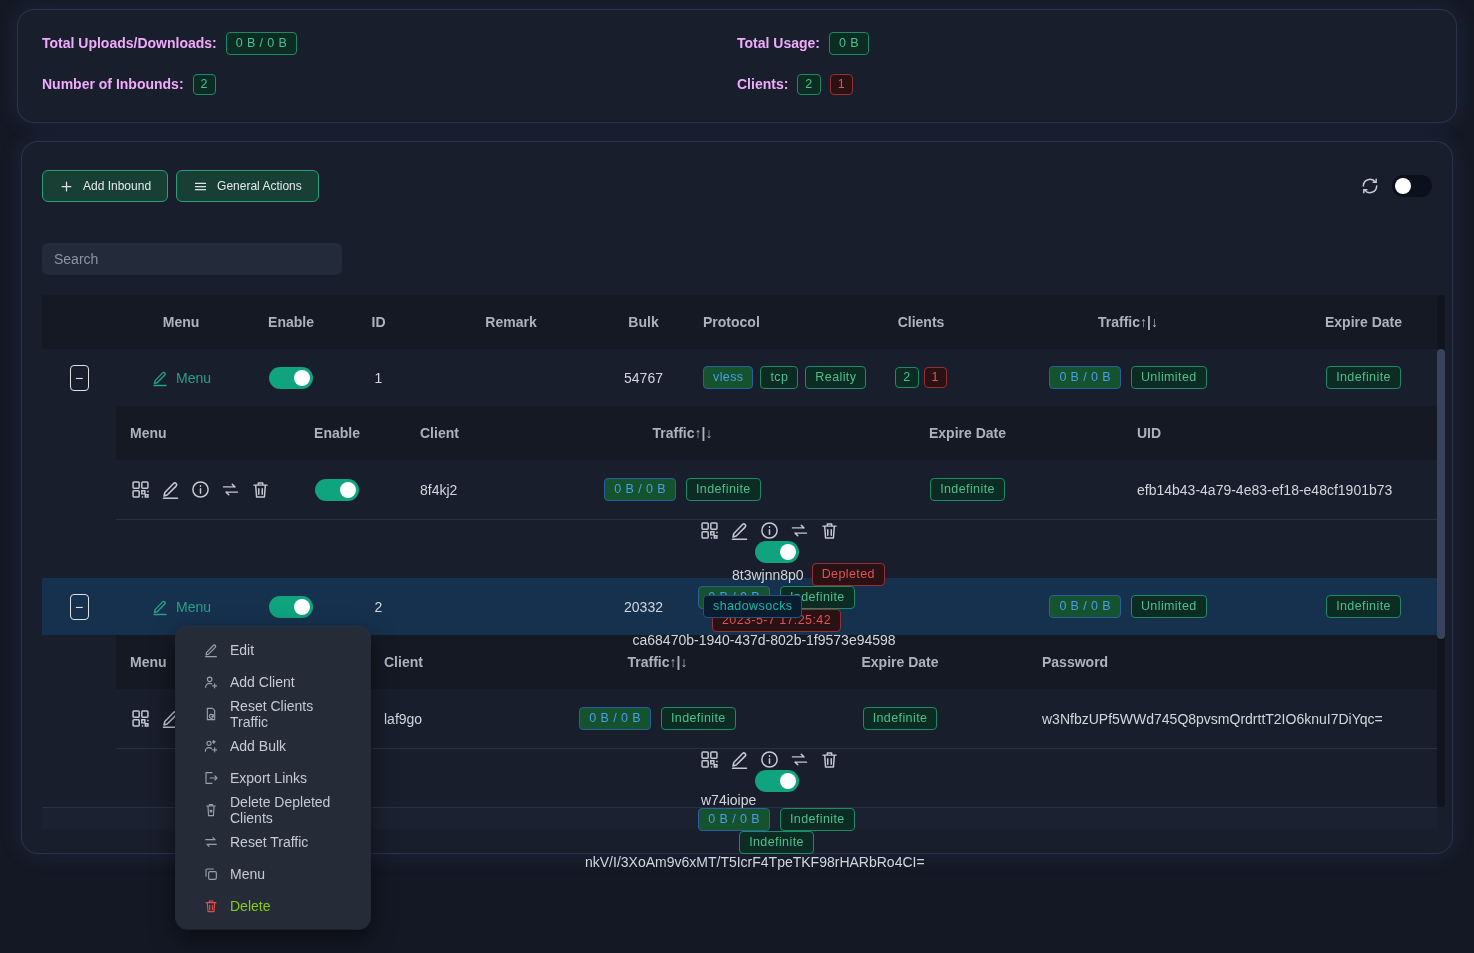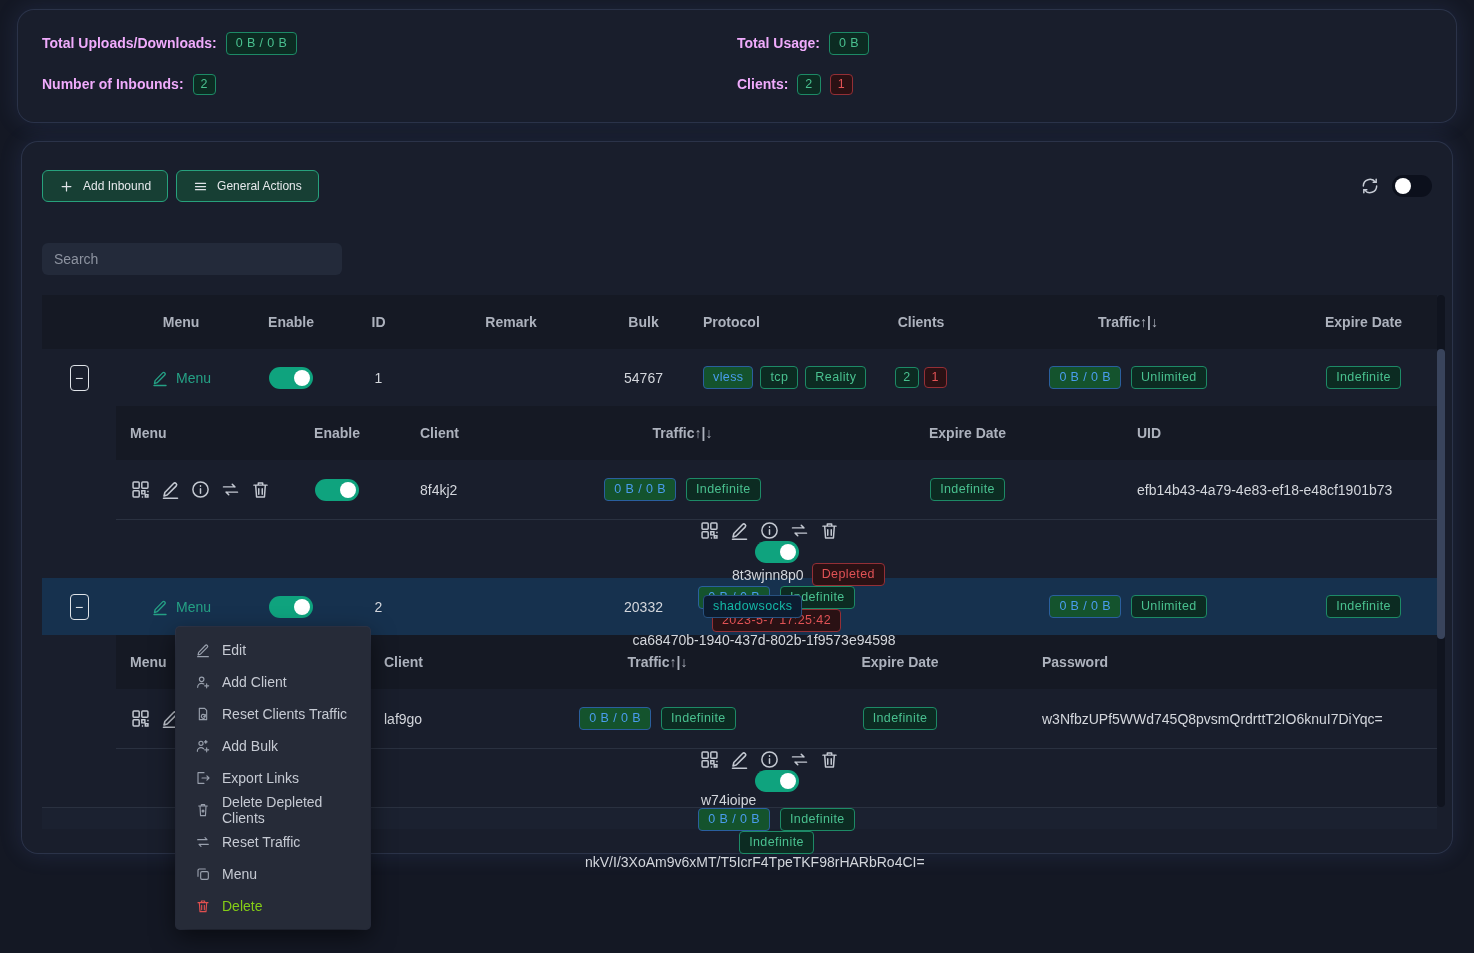--- a/index.html
+++ b/index.html
@@ -117,21 +117,21 @@
   .toggle-on::after { content:''; position:absolute; right:3px; top:3px; width:16px; height:16px; border-radius:50%; background:#fff; }
   .row-icons { display:flex; gap:9px; color:#c3c8d1; }
   .row-icons svg { width:21px; height:21px; cursor:pointer; }
   .mono-text { color:#d3d6dc; }
   
   .scroll-track { position:absolute; right:0; top:0; width:8px; height:calc(100% - 22px); background:#10141f; border-radius:4px; }
   .scroll-thumb { position:absolute; right:0; top:54px; width:8px; height:290px; background:#39445c; border-radius:4px; }
   
   .context-menu {
     position:absolute; left:176px; top:627px; width:194px;
-    background:#262b38; border-radius:4px; padding:7px 4px;
+    background:#262b38; border-radius:12px; padding:7px 12px;
     box-shadow:0 8px 24px rgba(0,0,0,.55), 0 0 0 1px #31374a;
     z-index:20;
   }
   .menu-item { height:32px; display:flex; align-items:center; gap:11px; padding:0 15px; color:#c6cad3; font-size:14px; cursor:pointer; }
   .menu-item svg { width:16px; height:16px; color:#99a0ad; flex:none; }
   .menu-item.danger { color:#84cc16; }
   .menu-item.danger svg { color:#e04f4f; }
 </style>
 </head>
 <body>

